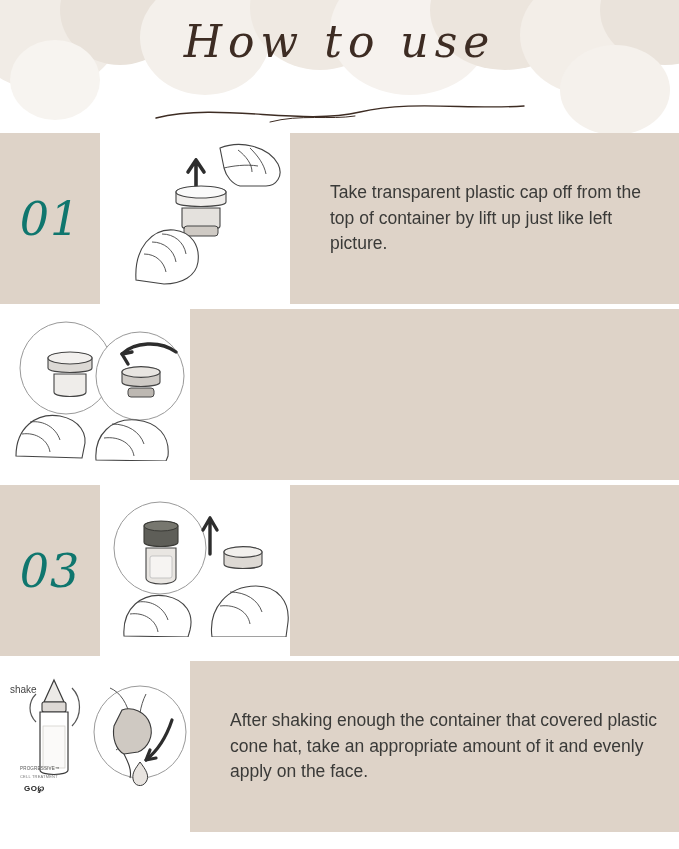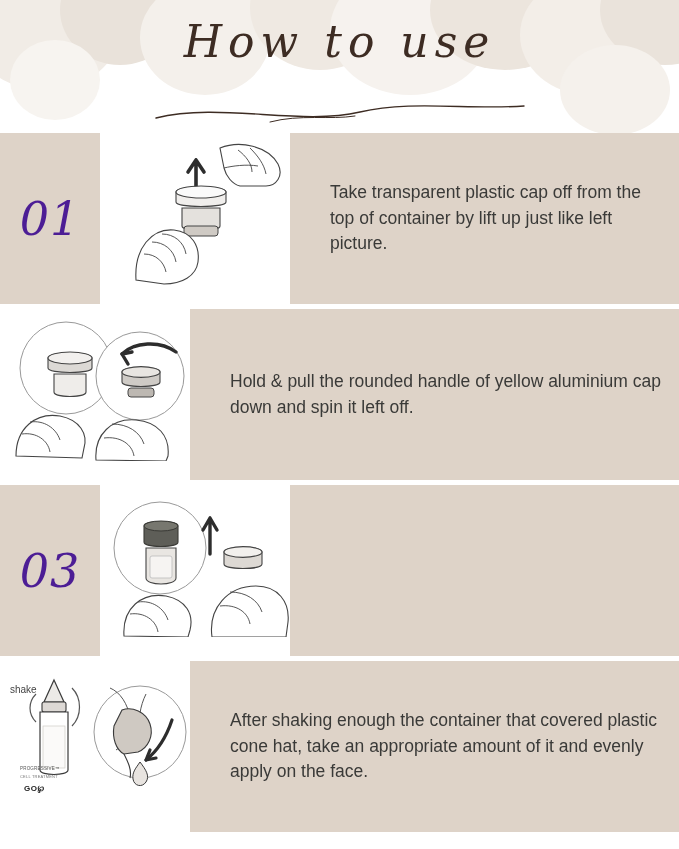--- a/index.html
+++ b/index.html
@@ -107,21 +107,21 @@
     align-items: center;
     margin-bottom: 5px;
   }
   .step-num {
     width: 100px;
     flex: 0 0 100px;
     text-align: center;
     font-family: "DejaVu Serif", serif;
     font-style: italic;
     font-size: 46px;
-    color: #4c1d95;
+    color: #0f766e;
     letter-spacing: 1px;
   }
   .step-figure {
     flex: 0 0 190px;
     width: 190px;
     height: 178px;
     background: #ffffff;
     position: relative;
     overflow: hidden;
   }
@@ -249,21 +249,20 @@
           <rect x="128" y="82" width="26" height="9" rx="3" fill="#bdb8b2" stroke="#444" stroke-width="1"></rect>
 
           <path d="M16 150 C 16 122, 36 106, 60 110 C 80 114, 88 128, 84 142 L82 152 Z" fill="#fff" stroke="#444" stroke-width="1.1"></path>
           <path d="M30 116 C 44 114, 56 122, 60 134" fill="none" stroke="#444" stroke-width="0.9"></path>
           <path d="M22 128 C 36 126, 48 134, 50 146" fill="none" stroke="#444" stroke-width="0.9"></path>
           <path d="M96 154 C 94 128, 112 112, 136 114 C 158 116, 170 130, 168 150 L166 155 Z" fill="#fff" stroke="#444" stroke-width="1.1"></path>
           <path d="M112 118 C 128 118, 140 126, 144 138" fill="none" stroke="#444" stroke-width="0.9"></path>
           <path d="M104 132 C 120 130, 132 138, 134 150" fill="none" stroke="#444" stroke-width="0.9"></path>
         </svg>
       </div>
-      <div class="step-text">Hold &amp; pull the rounded handle of yellow aluminium cap down and spin it left off.</div>
     </div>
 
     <div class="step">
       <div class="step-num">03</div>
       <div class="step-figure">
         <svg class="fig-svg" viewBox="0 0 190 155">
 
           <circle cx="60" cy="66" r="46" fill="#fff" stroke="#9a9a9a" stroke-width="1"></circle>
 
           <path d="M44 44 C 44 38, 78 38, 78 44 L78 60 C78 66, 44 66, 44 60 Z" fill="#5e5e58" stroke="#3a3a36" stroke-width="1.1"></path>

